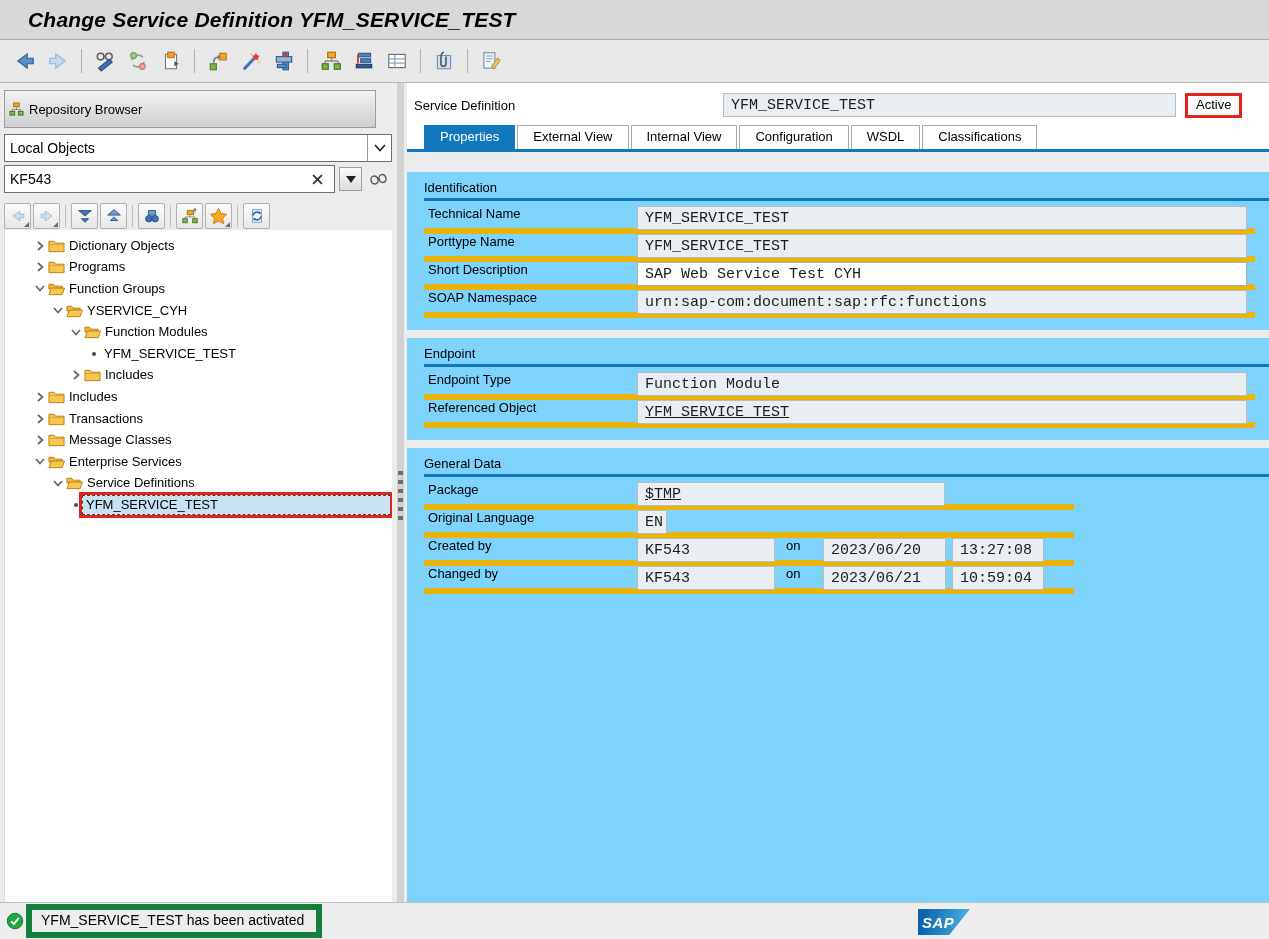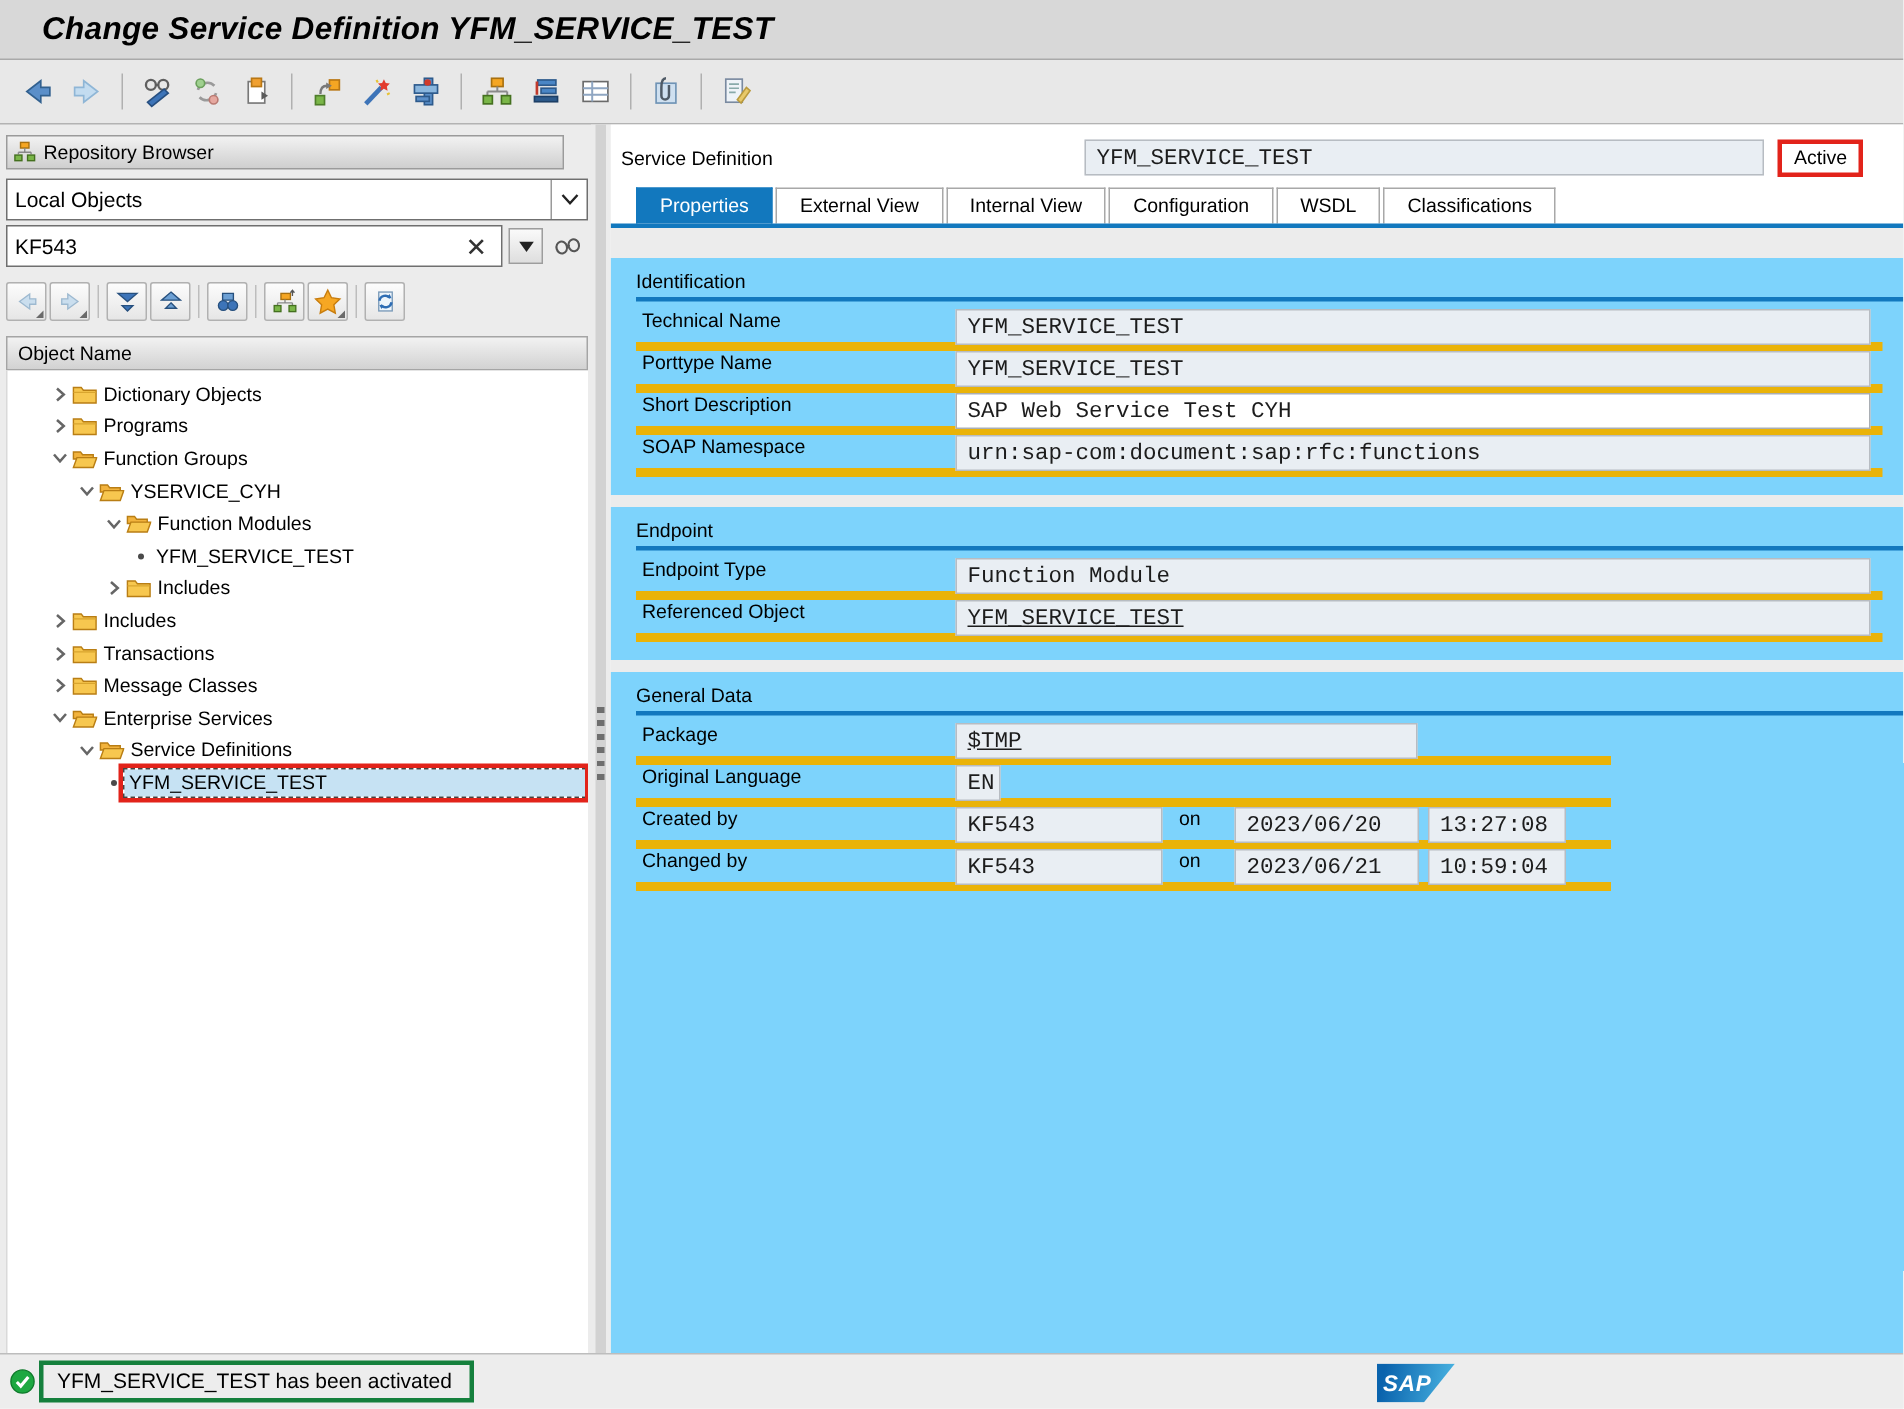--- a/index.html
+++ b/index.html
@@ -21,21 +21,21 @@
   
   .main { display:flex; height:819px; }
   .left { width:394px; display:flex; flex-direction:column; padding:7px 0 0 4px; }
   .splitter { width:13px; background:#ececec; position:relative; }
   .splitter .strip { position:absolute; left:3px; top:0; bottom:0; width:7px; background:#d2d2d2; }
   .splitter .dots { position:absolute; left:4px; top:388px; width:5px; height:52px;
       background:repeating-linear-gradient(to bottom,#6e6e6e 0 4px,transparent 4px 9px); }
   .right { flex:1; background:#ffffff; display:flex; flex-direction:column; overflow:hidden; }
 
   
-  .panel-head { height:23px; background:linear-gradient(#f2f2f2,#cfcfcf); border:1px solid #9b9b9b;
+  .panel-head { height:38px; background:linear-gradient(#f2f2f2,#cfcfcf); border:1px solid #9b9b9b;
       display:flex; align-items:center; gap:5px; padding-left:4px; font-size:13px; margin-right:18px; }
   .combo { margin:6px 2px 0 0; height:28px; background:#fff; border:1px solid #6f6f6f;
       display:flex; align-items:center; font-size:14px; }
   .combo .val { flex:1; padding-left:5px; }
   .combo .dd { width:24px; height:100%; border-left:1px solid #9a9a9a; display:flex; align-items:center; justify-content:center; }
   .searchrow { margin:3px 2px 0 0; height:28px; display:flex; align-items:center; }
   .search { flex:1; height:28px; background:#fff; border:1px solid #6f6f6f; display:flex; align-items:center; font-size:14px; }
   .search .val { flex:1; padding-left:5px; }
   .search .clr { width:22px; text-align:center; }
   .mini-btn { width:23px; height:24px; margin-left:4px; background:linear-gradient(#fafafa,#dedede);
@@ -80,21 +80,21 @@
       padding:0 7px; font-family:"Liberation Mono", monospace; font-size:15px; color:#1c1c1c; white-space:nowrap; overflow:hidden; }
   .fld.editable { background:#fff; border-color:#a9aeb4; }
   .fld.link { text-decoration:underline; }
   .w610{width:610px}.w453{width:453px}.w308{width:308px}.w30{width:30px}.w138{width:138px}.w123{width:123px}.w92{width:92px}
   .conj { width:48px; font-size:13px; padding-left:11px; flex:none; }
   .gap6 { width:6px; flex:none; }
 
   
   .statusbar { height:37px; background:#ededed; border-top:1px solid #bdbdbd; display:flex;
       align-items:center; padding-left:6px; position:relative; }
-  .msg-box { margin-left:2px; border:3px solid #15803d; padding:2px 12px 4px 9px; font-size:14px; display:flex; align-items:center; }
+  .msg-box { margin-left:2px; border:6px solid #15803d; padding:2px 12px 4px 9px; font-size:14px; display:flex; align-items:center; }
   .sap-logo { position:absolute; left:918px; top:6px; width:52px; height:26px;
       clip-path:polygon(0 0,100% 0,60% 100%,0 100%);
       background:linear-gradient(100deg,#0a63ad 10%,#45aede 90%);
       color:#fff; font-weight:bold; font-style:italic; font-size:15px;
       display:flex; align-items:center; padding-left:4px; letter-spacing:.5px; }
 
   
   .sel-overlay { position:absolute; left:74px; right:-1px; top:-2px; bottom:-2px;
       border:3px solid #e2231a; pointer-events:none; }
   svg { display:block; }
@@ -355,23 +355,20 @@
               <svg width="18" height="18" viewBox="0 0 20 20">
                 <rect x="5" y="3" width="10" height="14" fill="#eef5fb" stroke="#7a9ab8"></rect>
                 <path d="M5.5 9.5 a4.5 4.5 0 0 1 8 -2" fill="none" stroke="#2e6db4" stroke-width="1.8"></path>
                 <path d="M14.5 10.5 a4.5 4.5 0 0 1 -8 2" fill="none" stroke="#2e6db4" stroke-width="1.8"></path>
                 <path d="M13 4.5 l1.5 3 -3.3-.3 z M7 15.5 l-1.5-3 3.3.3 z" fill="#2e6db4"></path>
               </svg>
             </span>
           </span>
       </div>
 
-      <div class="obj-head">
-        <span>Object Name</span>
-      </div>
 
       <div class="tree">
 
 
         <div class="trow lv1">
           <span class="texp">
               <svg width="7" height="10" viewBox="0 0 7 10">
                 <path d="M1 1 l4.5 4 L1 9" fill="none" stroke="#666" stroke-width="1.7"></path>
               </svg>
             </span>

